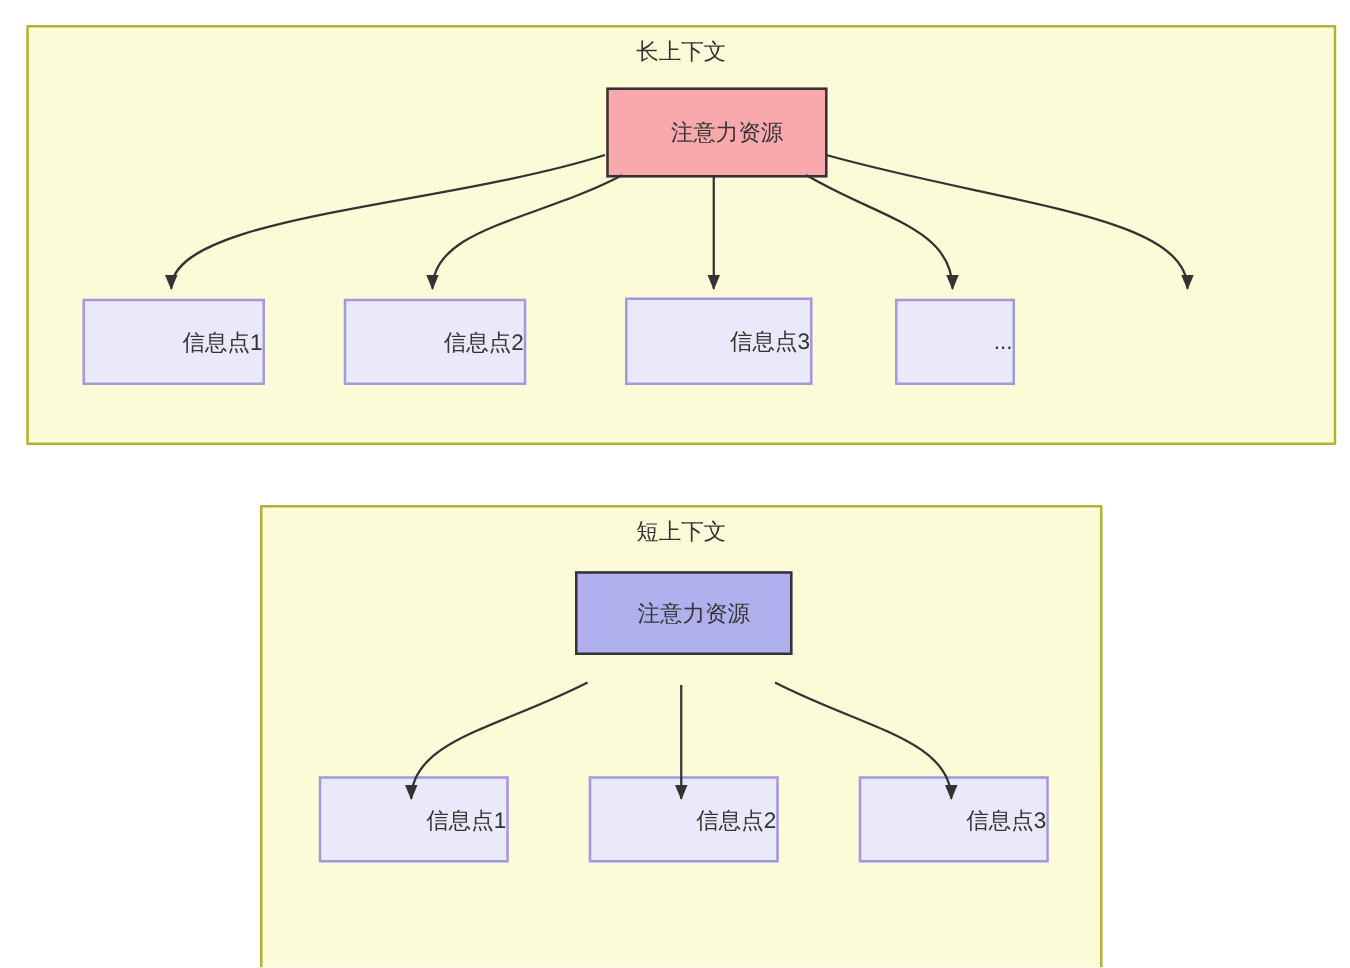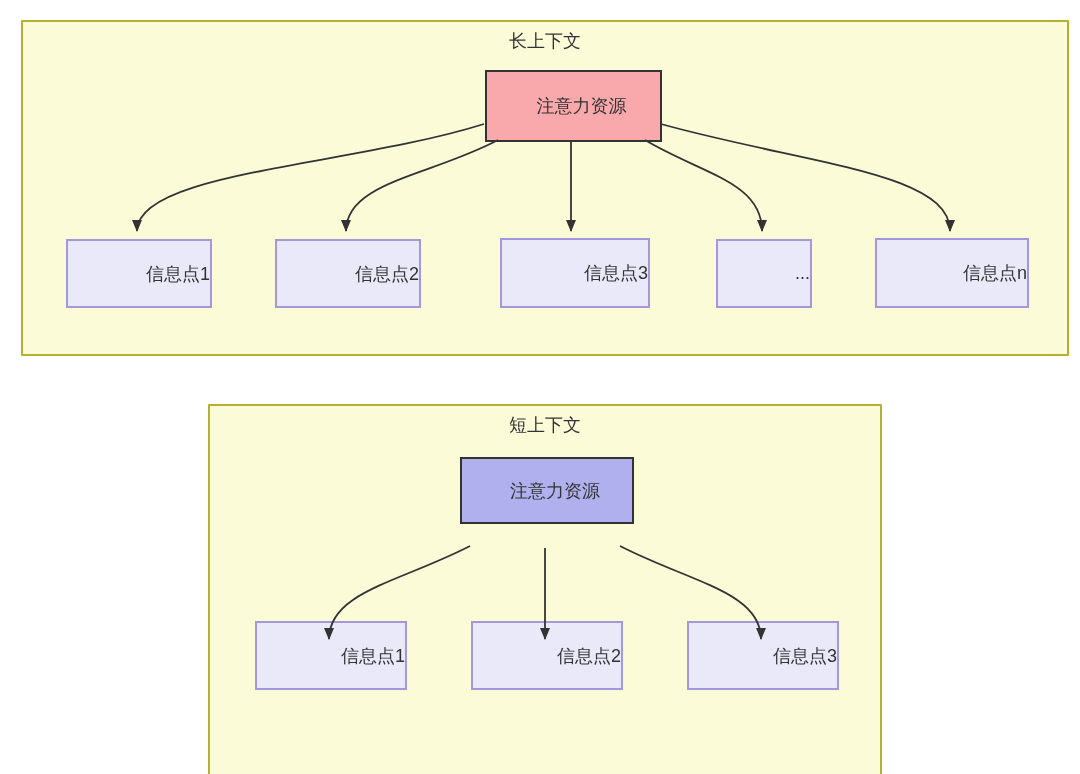--- a/index.html
+++ b/index.html
@@ -92,23 +92,20 @@
     </div>
     <div class="node info n-l2">
       <span>信息点2</span>
     </div>
     <div class="node info n-l3">
       <span>信息点3</span>
     </div>
     <div class="node info n-l4">
       <span>...</span>
     </div>
-    <div class="node info n-l5">
-      <span>信息点n</span>
-    </div>
   </section>
 
   <section class="panel panel-short">
     <div class="panel-title">短上下文</div>
 
     <div class="node attention-short n-attn-short">
       <span>注意力资源</span>
     </div>
 
     <div class="node info n-s1">

